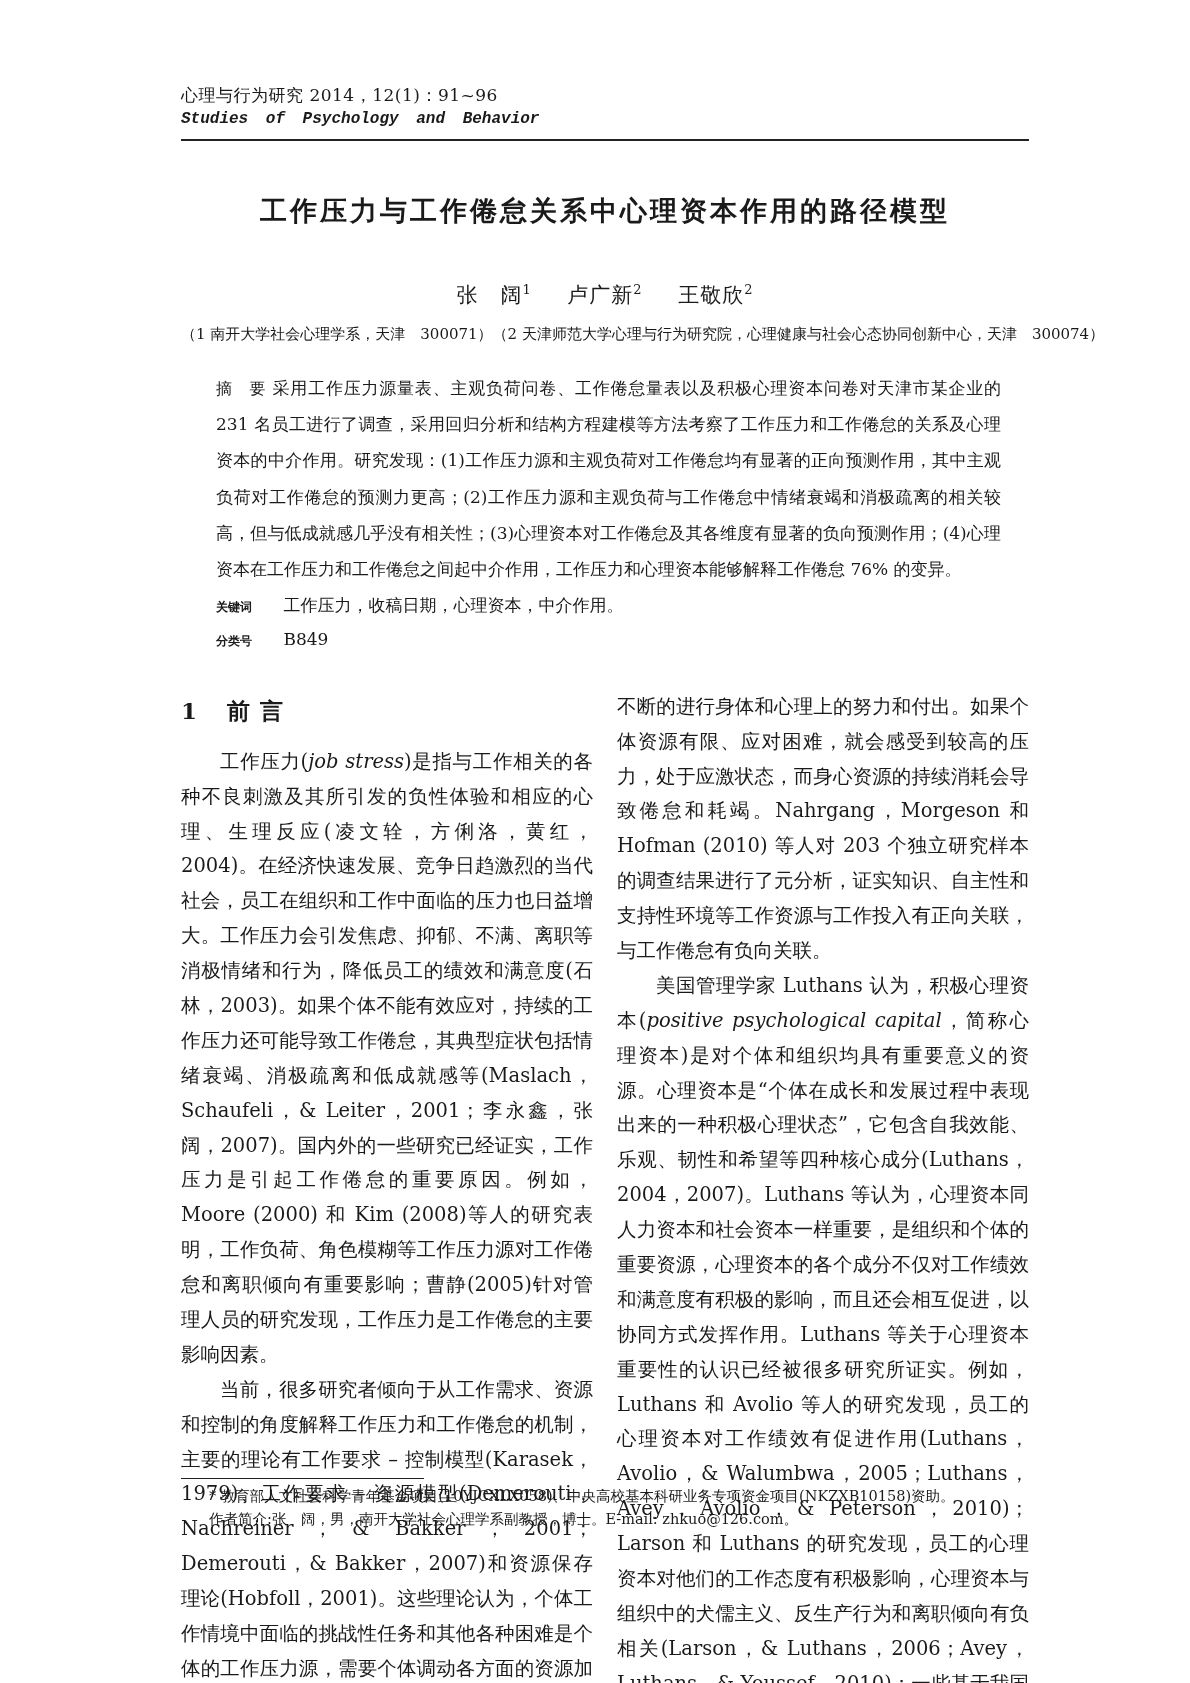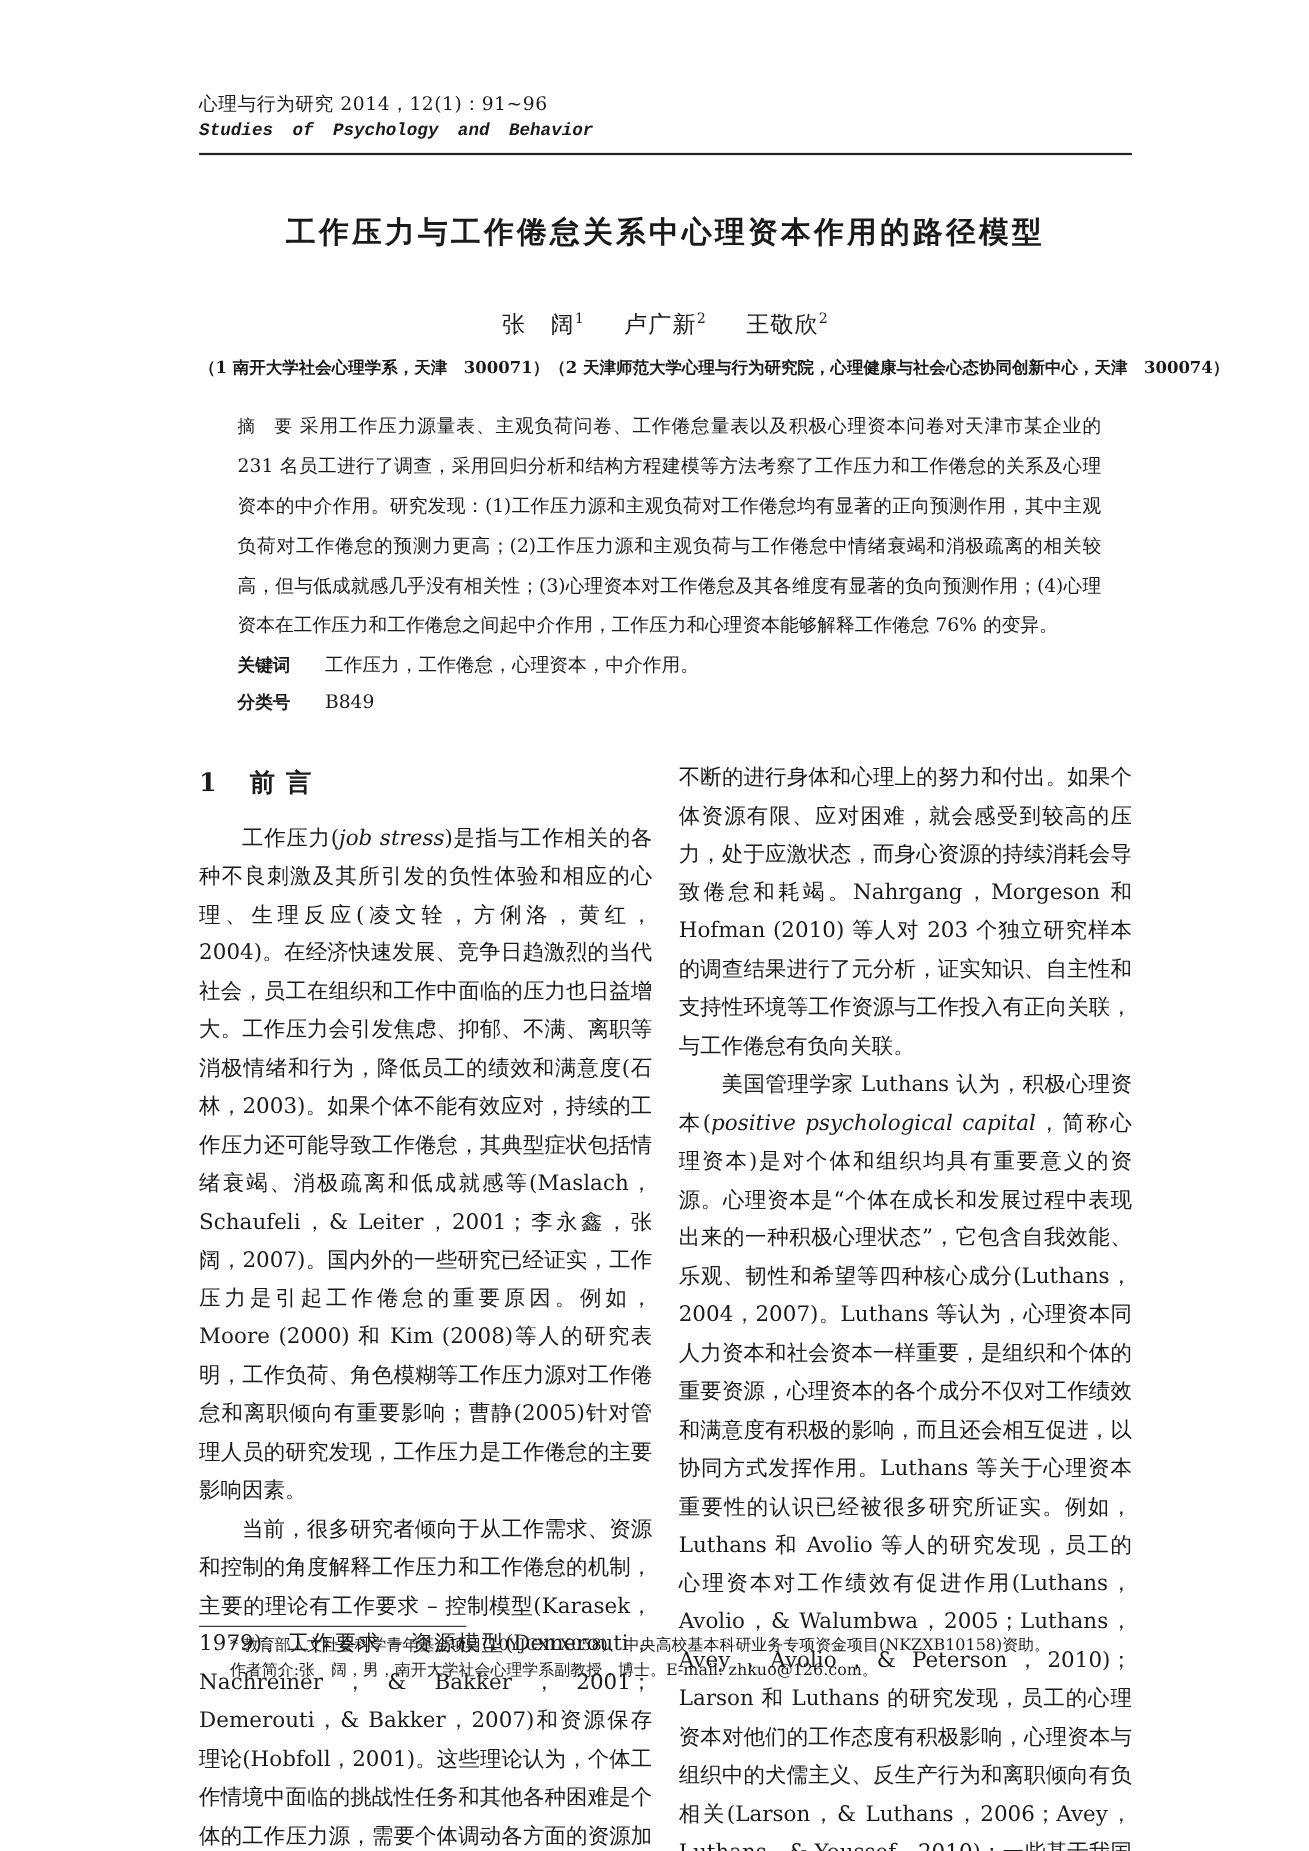--- a/index.html
+++ b/index.html
@@ -39,32 +39,31 @@
     margin-top: 52px;
     letter-spacing: 1px;
   }
   .authors-line .author { margin: 0 14px; }
   .authors-line sup { font-size: 13px; }
   .affiliation-line {
     text-align: left;
     font-size: 15px;
     margin-top: 16px;
     white-space: nowrap;
-    font-weight: bold;
   }
   
   .abstract-block {
     margin: 26px 28px 0 35px;
     font-size: 17px;
     line-height: 2.14;
     text-align: justify;
   }
   .abstract-block .label { font-weight: normal; font-family: "DejaVu Sans", "Liberation Sans", sans-serif; font-size: 16px; }
   .meta-line { margin: 0 28px 0 35px; font-size: 17px; line-height: 2.0; }
-  .meta-line .label { font-weight: bold; font-family: Liberation Mono, monospace; font-size: 16px; }
+  .meta-line .label { font-weight: bold; font-family: Liberation Mono, monospace; font-size: 12px; }
   .meta-line .value { margin-left: 26px; }
   
   .body-columns {
     display: flex;
     gap: 24px;
     margin-top: 34px;
   }
   .col { flex: 1 1 0; min-width: 0; }
   .section-heading {
     font-size: 23px;
@@ -126,21 +125,21 @@
 
   <div class="affiliation-line">（1 南开大学社会心理学系，天津　300071）（2 天津师范大学心理与行为研究院，心理健康与社会心态协同创新中心，天津　300074）</div>
 
   <div class="abstract-block">
     <span class="label">摘　要</span>
     <span>采用工作压力源量表、主观负荷问卷、工作倦怠量表以及积极心理资本问卷对天津市某企业的 231 名员工进行了调查，采用回归分析和结构方程建模等方法考察了工作压力和工作倦怠的关系及心理资本的中介作用。研究发现：(1)工作压力源和主观负荷对工作倦怠均有显著的正向预测作用，其中主观负荷对工作倦怠的预测力更高；(2)工作压力源和主观负荷与工作倦怠中情绪衰竭和消极疏离的相关较高，但与低成就感几乎没有相关性；(3)心理资本对工作倦怠及其各维度有显著的负向预测作用；(4)心理资本在工作压力和工作倦怠之间起中介作用，工作压力和心理资本能够解释工作倦怠 76% 的变异。</span>
   </div>
 
   <div class="meta-line">
     <span class="label">关键词</span>
-    <span class="value">工作压力，工作倦怠，心理资本，中介作用。</span>
+    <span class="value">工作压力，收稿日期，心理资本，中介作用。</span>
   </div>
 
   <div class="meta-line">
     <span class="label">分类号</span>
     <span class="value">B849</span>
   </div>
 
   <div class="body-columns">
     <div class="col">
       <div class="section-heading">

